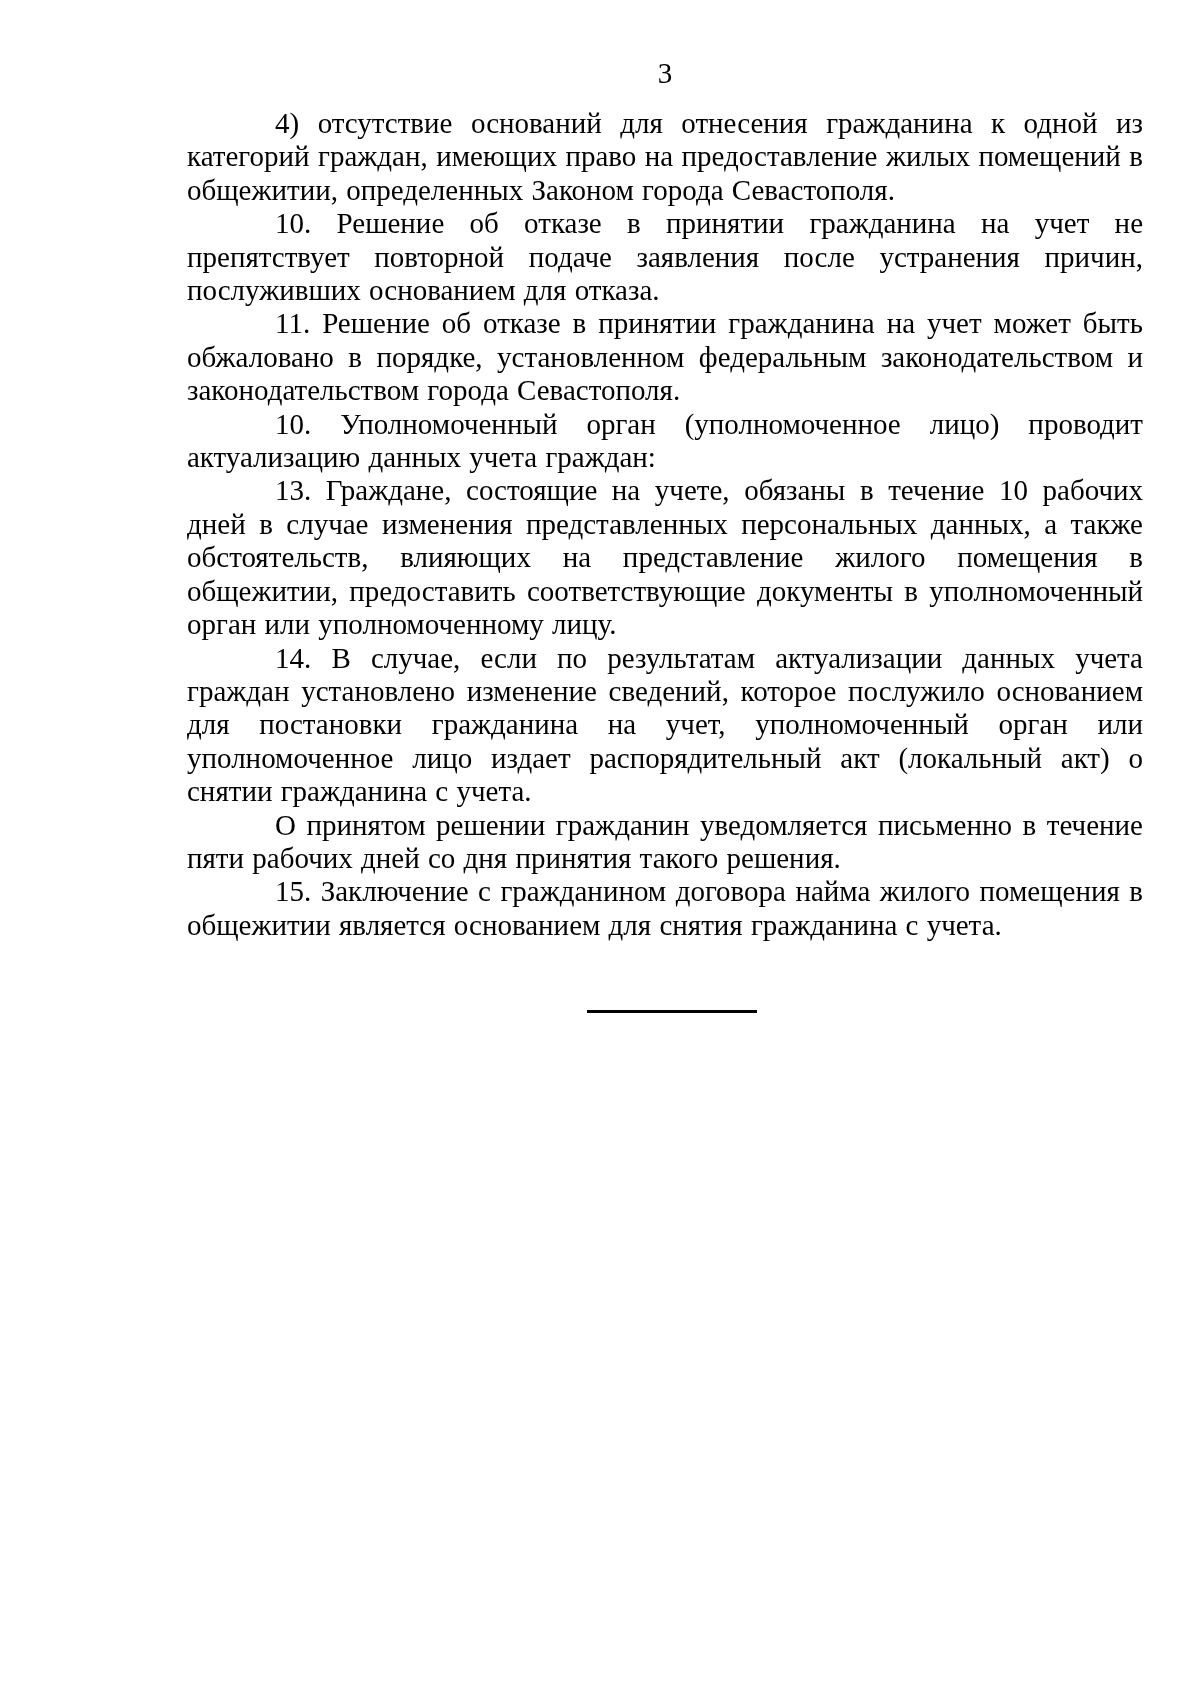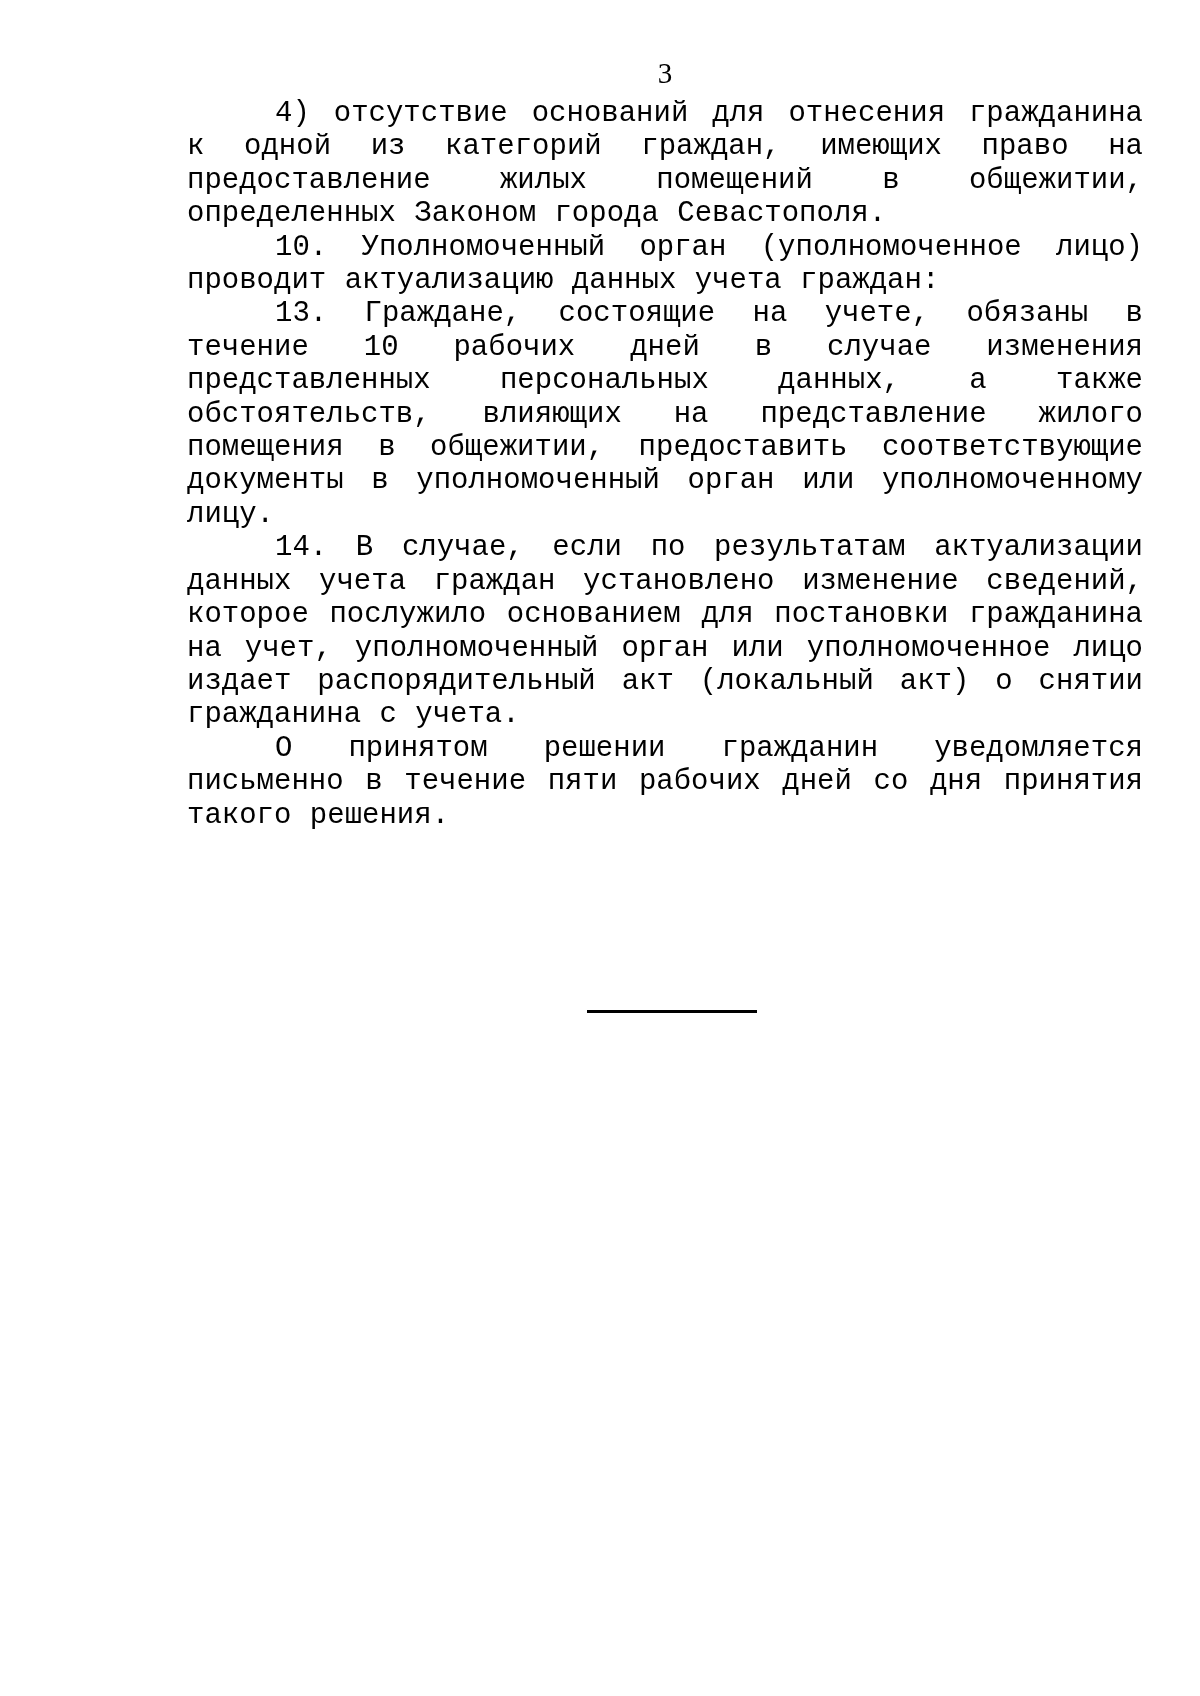--- a/index.html
+++ b/index.html
@@ -20,24 +20,23 @@
     position: absolute;
     top: 57px;
     left: 187px;
     width: 956px;
     text-align: center;
     font-size: 29px;
     line-height: 33px;
   }
   .content {
     position: absolute;
-    top: 97px;
+    top: 107px;
     left: 187px;
     width: 956px;
-    font-family: Liberation Mono, monospace;
   }
   .content p {
     margin: 0;
     padding: 0;
     font-size: 29px;
     line-height: 33.4px;
     text-align: justify;
     text-indent: 88px;
     word-spacing: 1px;
   }
@@ -52,21 +51,24 @@
 </style>
 </head>
 <body>
 
 <div class="page">
 
   <div class="page-number">3</div>
 
   <div class="content">
     <p>4) отсутствие оснований для отнесения гражданина к одной из категорий граждан, имеющих право на предоставление жилых помещений в общежитии, определенных Законом города Севастополя.</p>
+    <p>10. Решение об отказе в принятии гражданина на учет не препятствует повторной подаче заявления после устранения причин, послуживших основанием для отказа.</p>
+    <p>11. Решение об отказе в принятии гражданина на учет может быть обжаловано в порядке, установленном федеральным законодательством и законодательством города Севастополя.</p>
     <p>10. Уполномоченный орган (уполномоченное лицо) проводит актуализацию данных учета граждан:</p>
     <p>13. Граждане, состоящие на учете, обязаны в течение 10 рабочих дней в случае изменения представленных персональных данных, а также обстоятельств, влияющих на представление жилого помещения в общежитии, предоставить соответствующие документы в уполномоченный орган или уполномоченному лицу.</p>
     <p>14. В случае, если по результатам актуализации данных учета граждан установлено изменение сведений, которое послужило основанием для постановки гражданина на учет, уполномоченный орган или уполномоченное лицо издает распорядительный акт (локальный акт) о снятии гражданина с учета.</p>
     <p>О принятом решении гражданин уведомляется письменно в течение пяти рабочих дней со дня принятия такого решения.</p>
+    <p>15. Заключение с гражданином договора найма жилого помещения в общежитии является основанием для снятия гражданина с учета.</p>
   </div>
 
   <div class="divider"></div>
 
 </div>
 
 </body></html>

